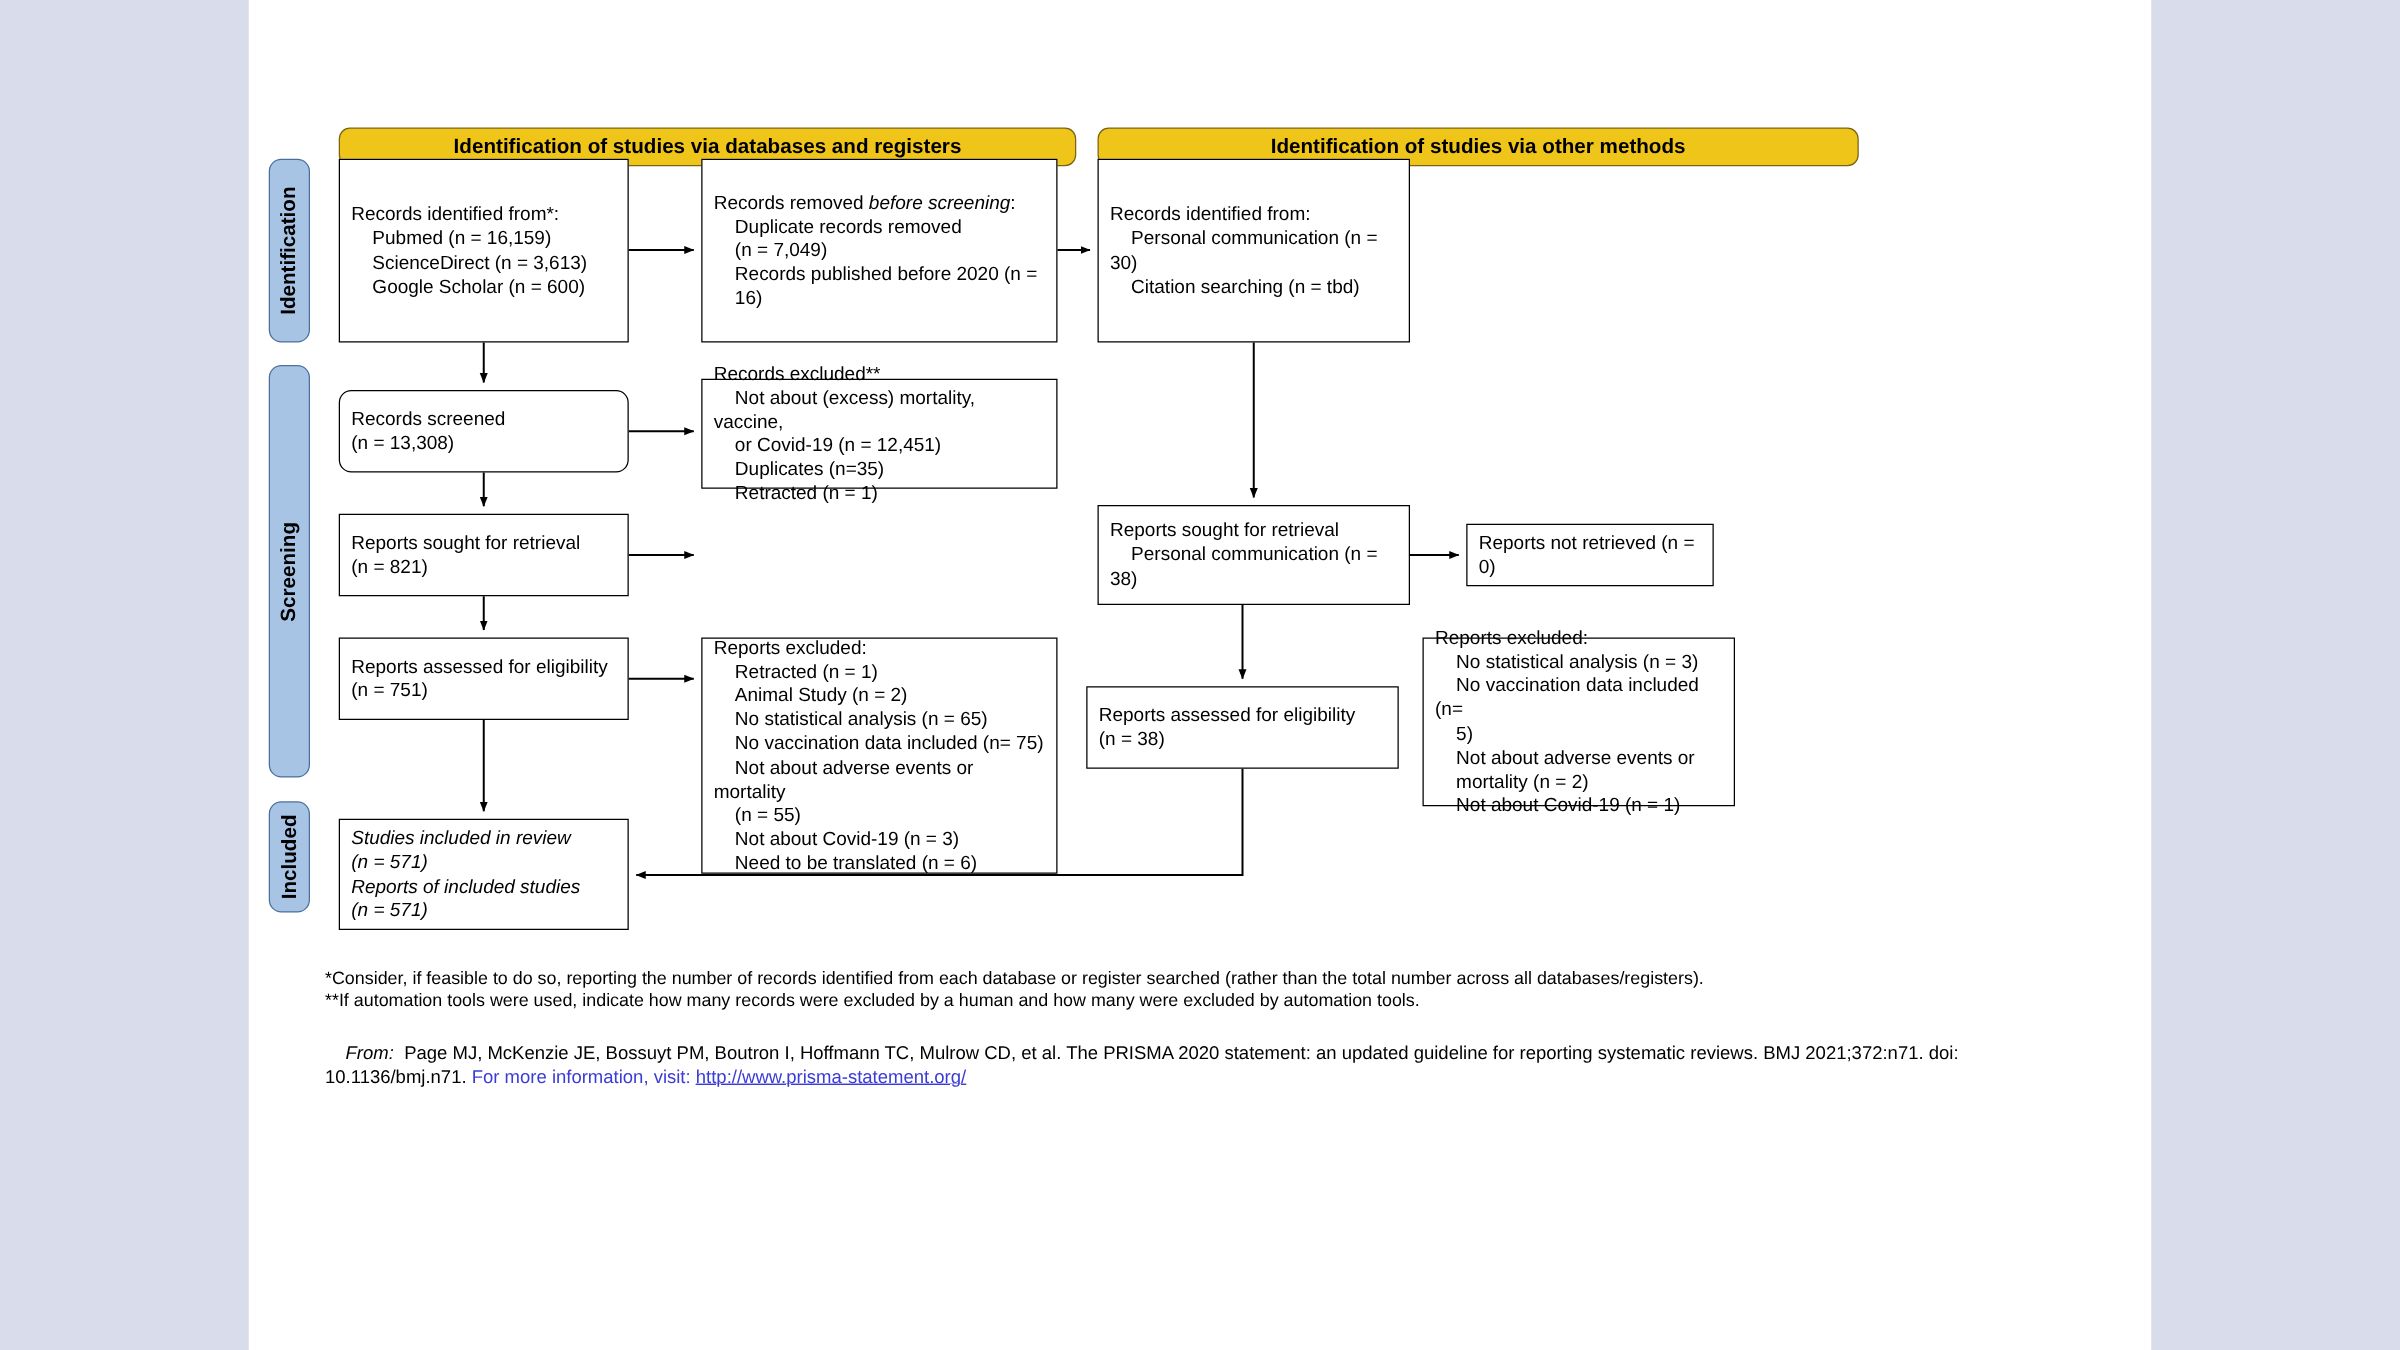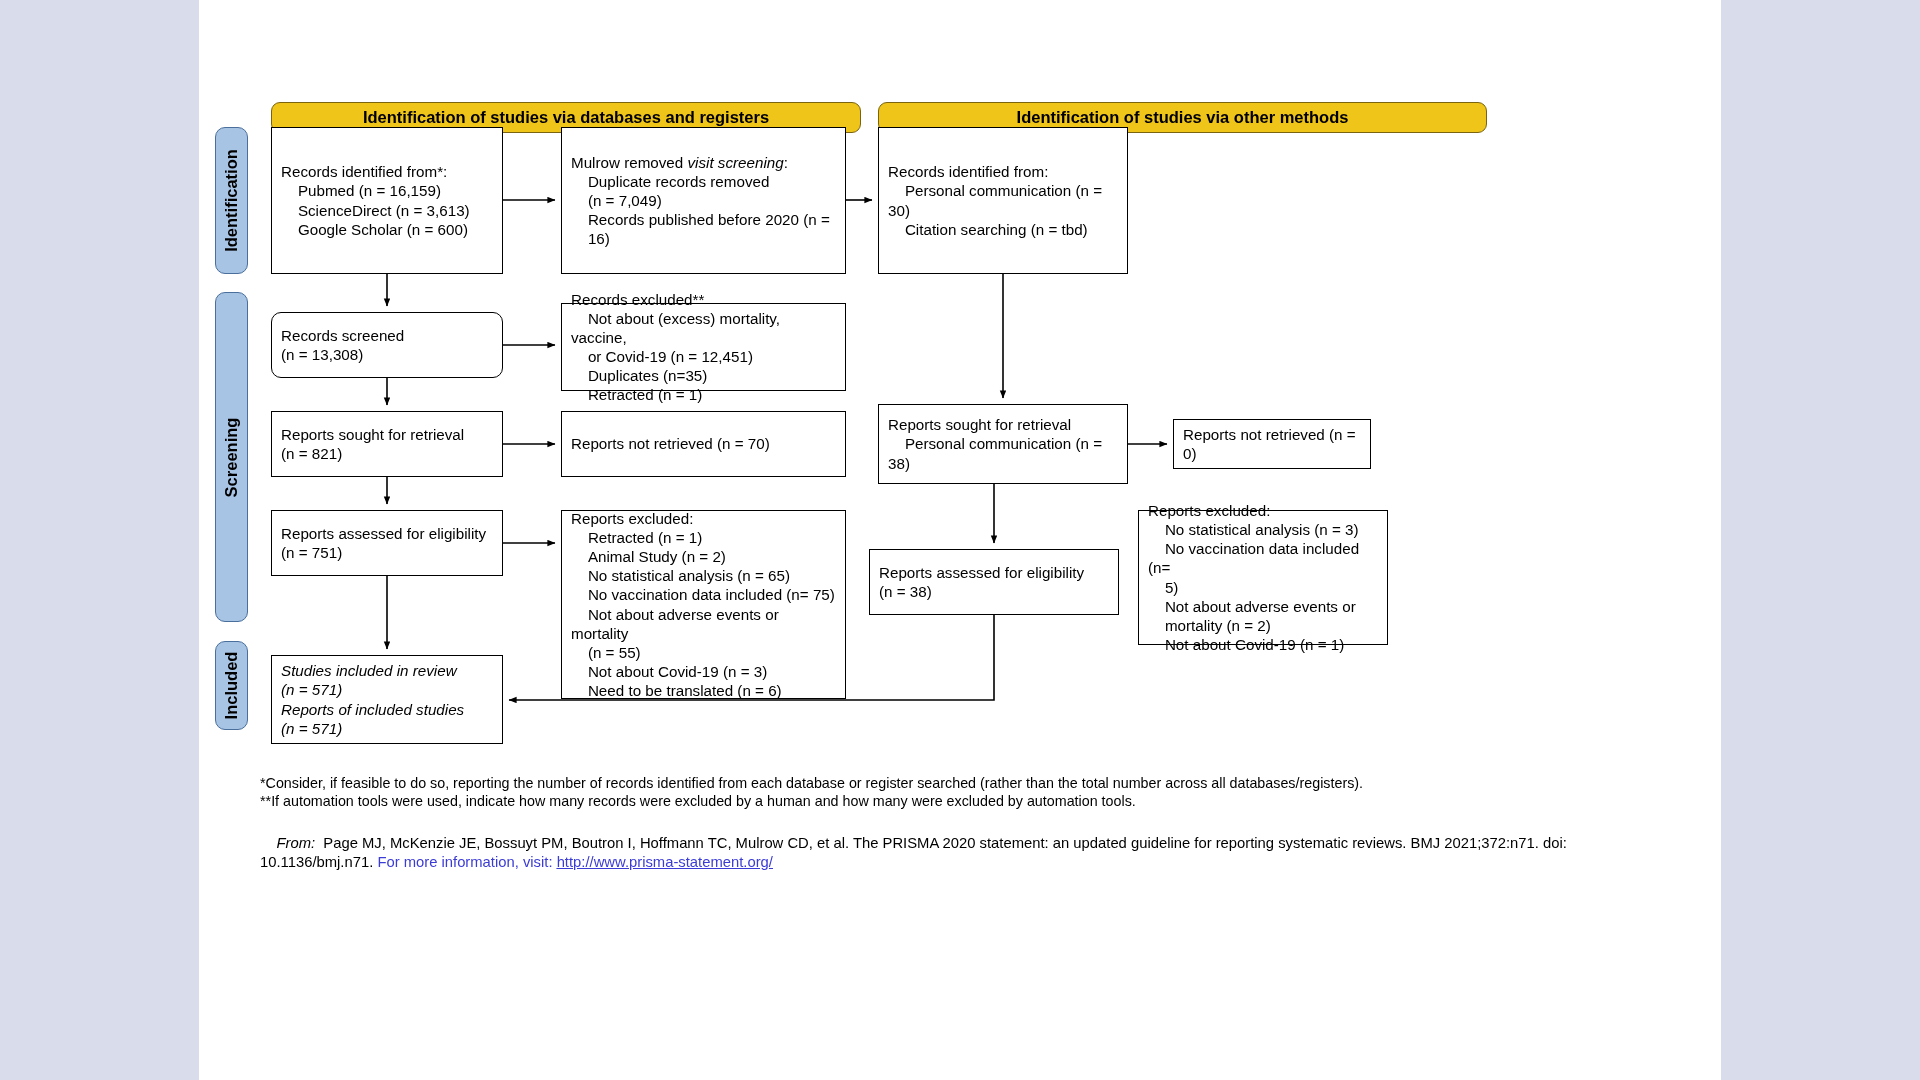--- a/index.html
+++ b/index.html
@@ -172,38 +172,35 @@
   </div>
 
   <div class="box" id="box-included">
     <div class="txt">Studies included in review
 (n = 571)
 Reports of included studies
 (n = 571)</div>
   </div>
 
   <div class="box" id="box-removed">
-    <div class="txt"><span>Mulrow removed </span><span class="ital">visit screening</span><span>:
+    <div class="txt"><span>Records removed </span><span class="ital">before screening</span><span>:
     Duplicate records removed
     (n = 7,049)
     Records published before 2020 (n =
     16)</span></div>
   </div>
 
   <div class="box" id="box-rec-excluded">
     <div class="txt">Records excluded**
     Not about (excess) mortality, vaccine,
     or Covid-19 (n = 12,451)
     Duplicates (n=35)
     Retracted (n = 1)</div>
   </div>
 
-  <div class="box" id="box-not-retrieved">
-    <div class="txt">Reports not retrieved (n = 70)</div>
-  </div>
 
   <div class="box" id="box-rep-excluded">
     <div class="txt">Reports excluded:
     Retracted (n = 1)
     Animal Study (n = 2)
     No statistical analysis (n = 65)
     No vaccination data included (n= 75)
     Not about adverse events or mortality
     (n = 55)
     Not about Covid-19 (n = 3)

